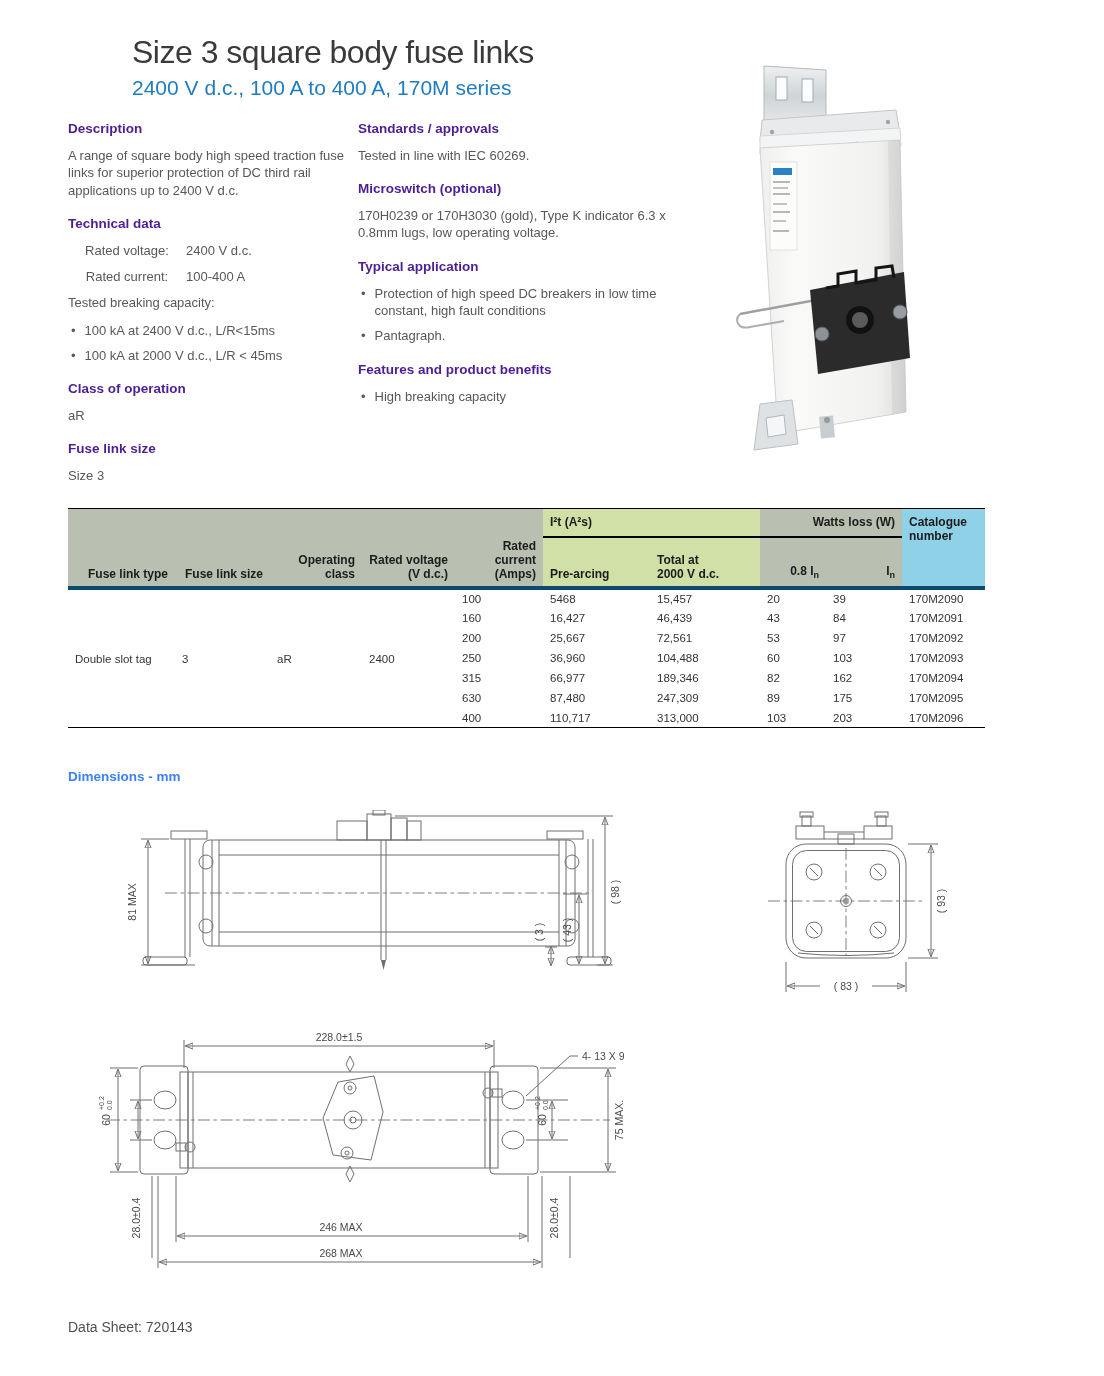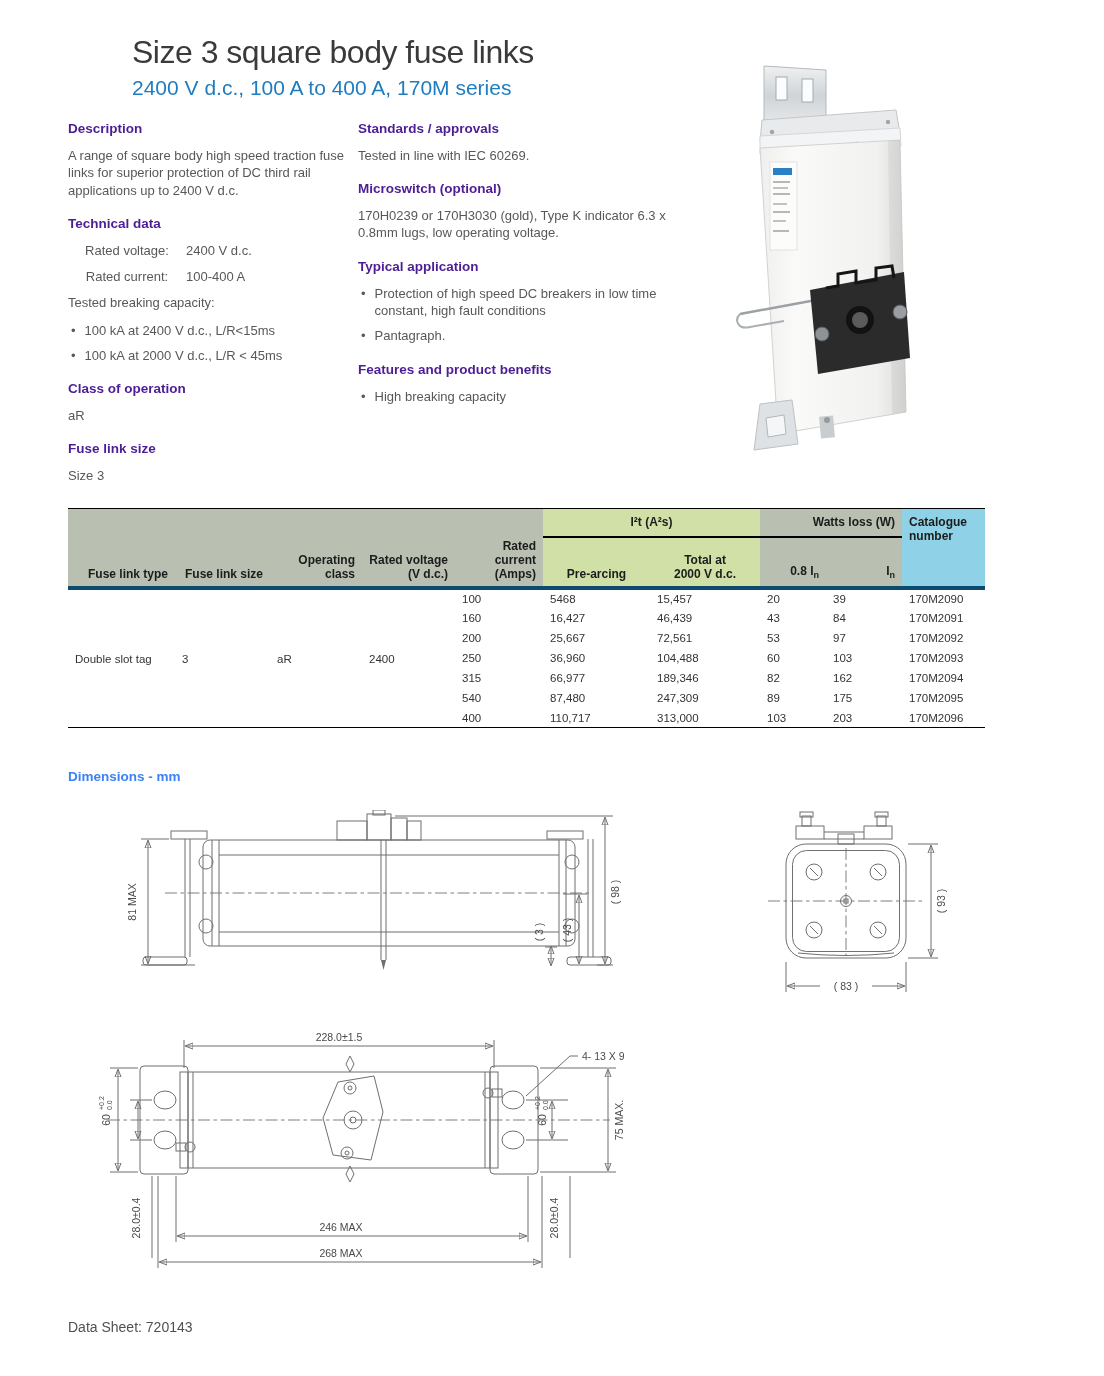--- a/index.html
+++ b/index.html
@@ -29,21 +29,21 @@
   .photo { position:absolute; left:726px; top:60px; width:212px; height:398px; }
 
   
   .data-table { position:absolute; left:68px; top:508px; border-collapse:collapse; table-layout:fixed;
                 width:917px; font-size:11.5px; color:#333; }
   .data-table th, .data-table td { padding:2px 7px; text-align:left; font-weight:normal; }
   .data-table thead th { font-weight:bold; font-size:12px; color:#1c1c1c; vertical-align:bottom;
                          white-space:pre-line; line-height:1.18; padding-bottom:5px; }
   .data-table { border-top:1px solid #000; border-bottom:1px solid #000; }
   th.bg-gray  { background:#b9bfb1;text-align:right; }
-  th.bg-green { background:#d0e0a6;text-align:center; }
+  th.bg-green { background:#d0e0a6; }
   th.bg-blue  { background:#8fd1e6; }
   tr.grp th { height:28px; vertical-align:top; padding-top:6px; padding-bottom:0; }
   th.grp-line { border-bottom:2px solid #000; }
   thead tr.lbl th, thead th.span2 { border-bottom:4px solid #0c4a6e; }
   .data-table tbody td { height:20px; padding-top:2.5px; padding-bottom:2.5px; }
   .data-table tbody td.mid { vertical-align:middle; }
   sub { font-size:9px; }
 
   
   .dim-heading { position:absolute; left:68px; top:769px; font-size:13.5px; font-weight:bold; color:#3b82f6; }
@@ -267,21 +267,21 @@
       </tr>
       <tr>
         <td>315</td>
         <td>66,977</td>
         <td>189,346</td>
         <td>82</td>
         <td>162</td>
         <td>170M2094</td>
       </tr>
       <tr>
-        <td>540</td>
+        <td>630</td>
         <td>87,480</td>
         <td>247,309</td>
         <td>89</td>
         <td>175</td>
         <td>170M2095</td>
       </tr>
       <tr>
         <td>400</td>
         <td>110,717</td>
         <td>313,000</td>

